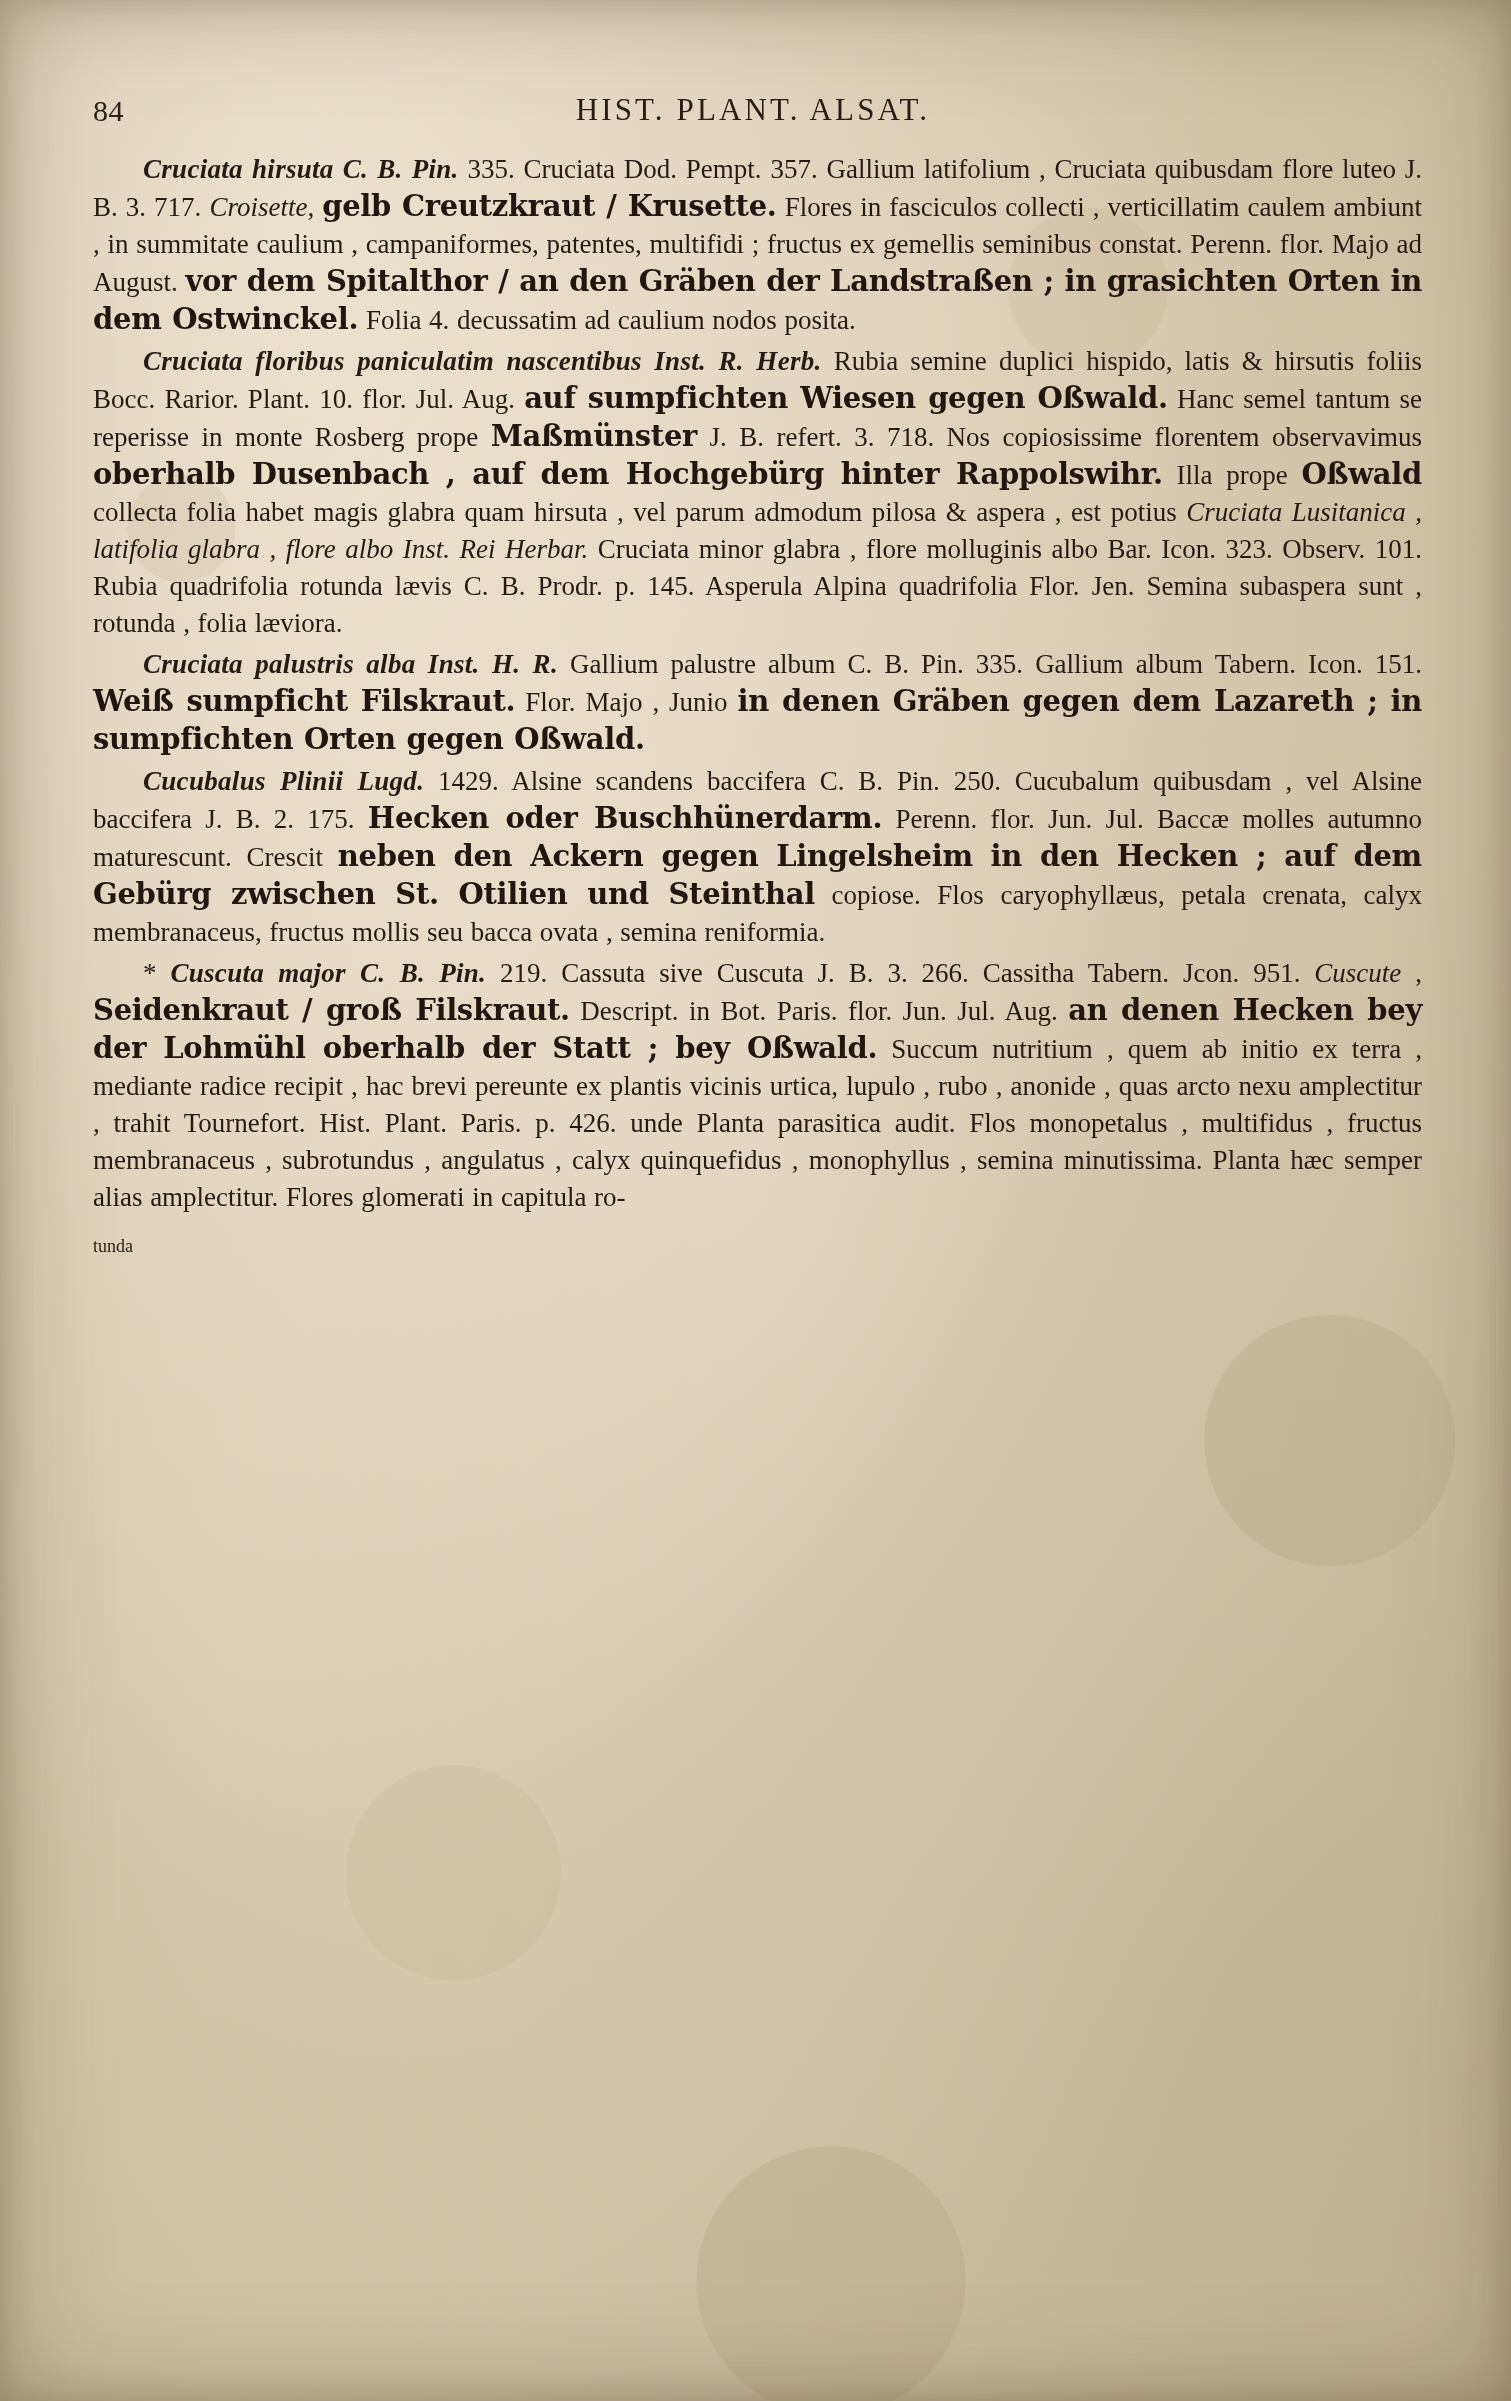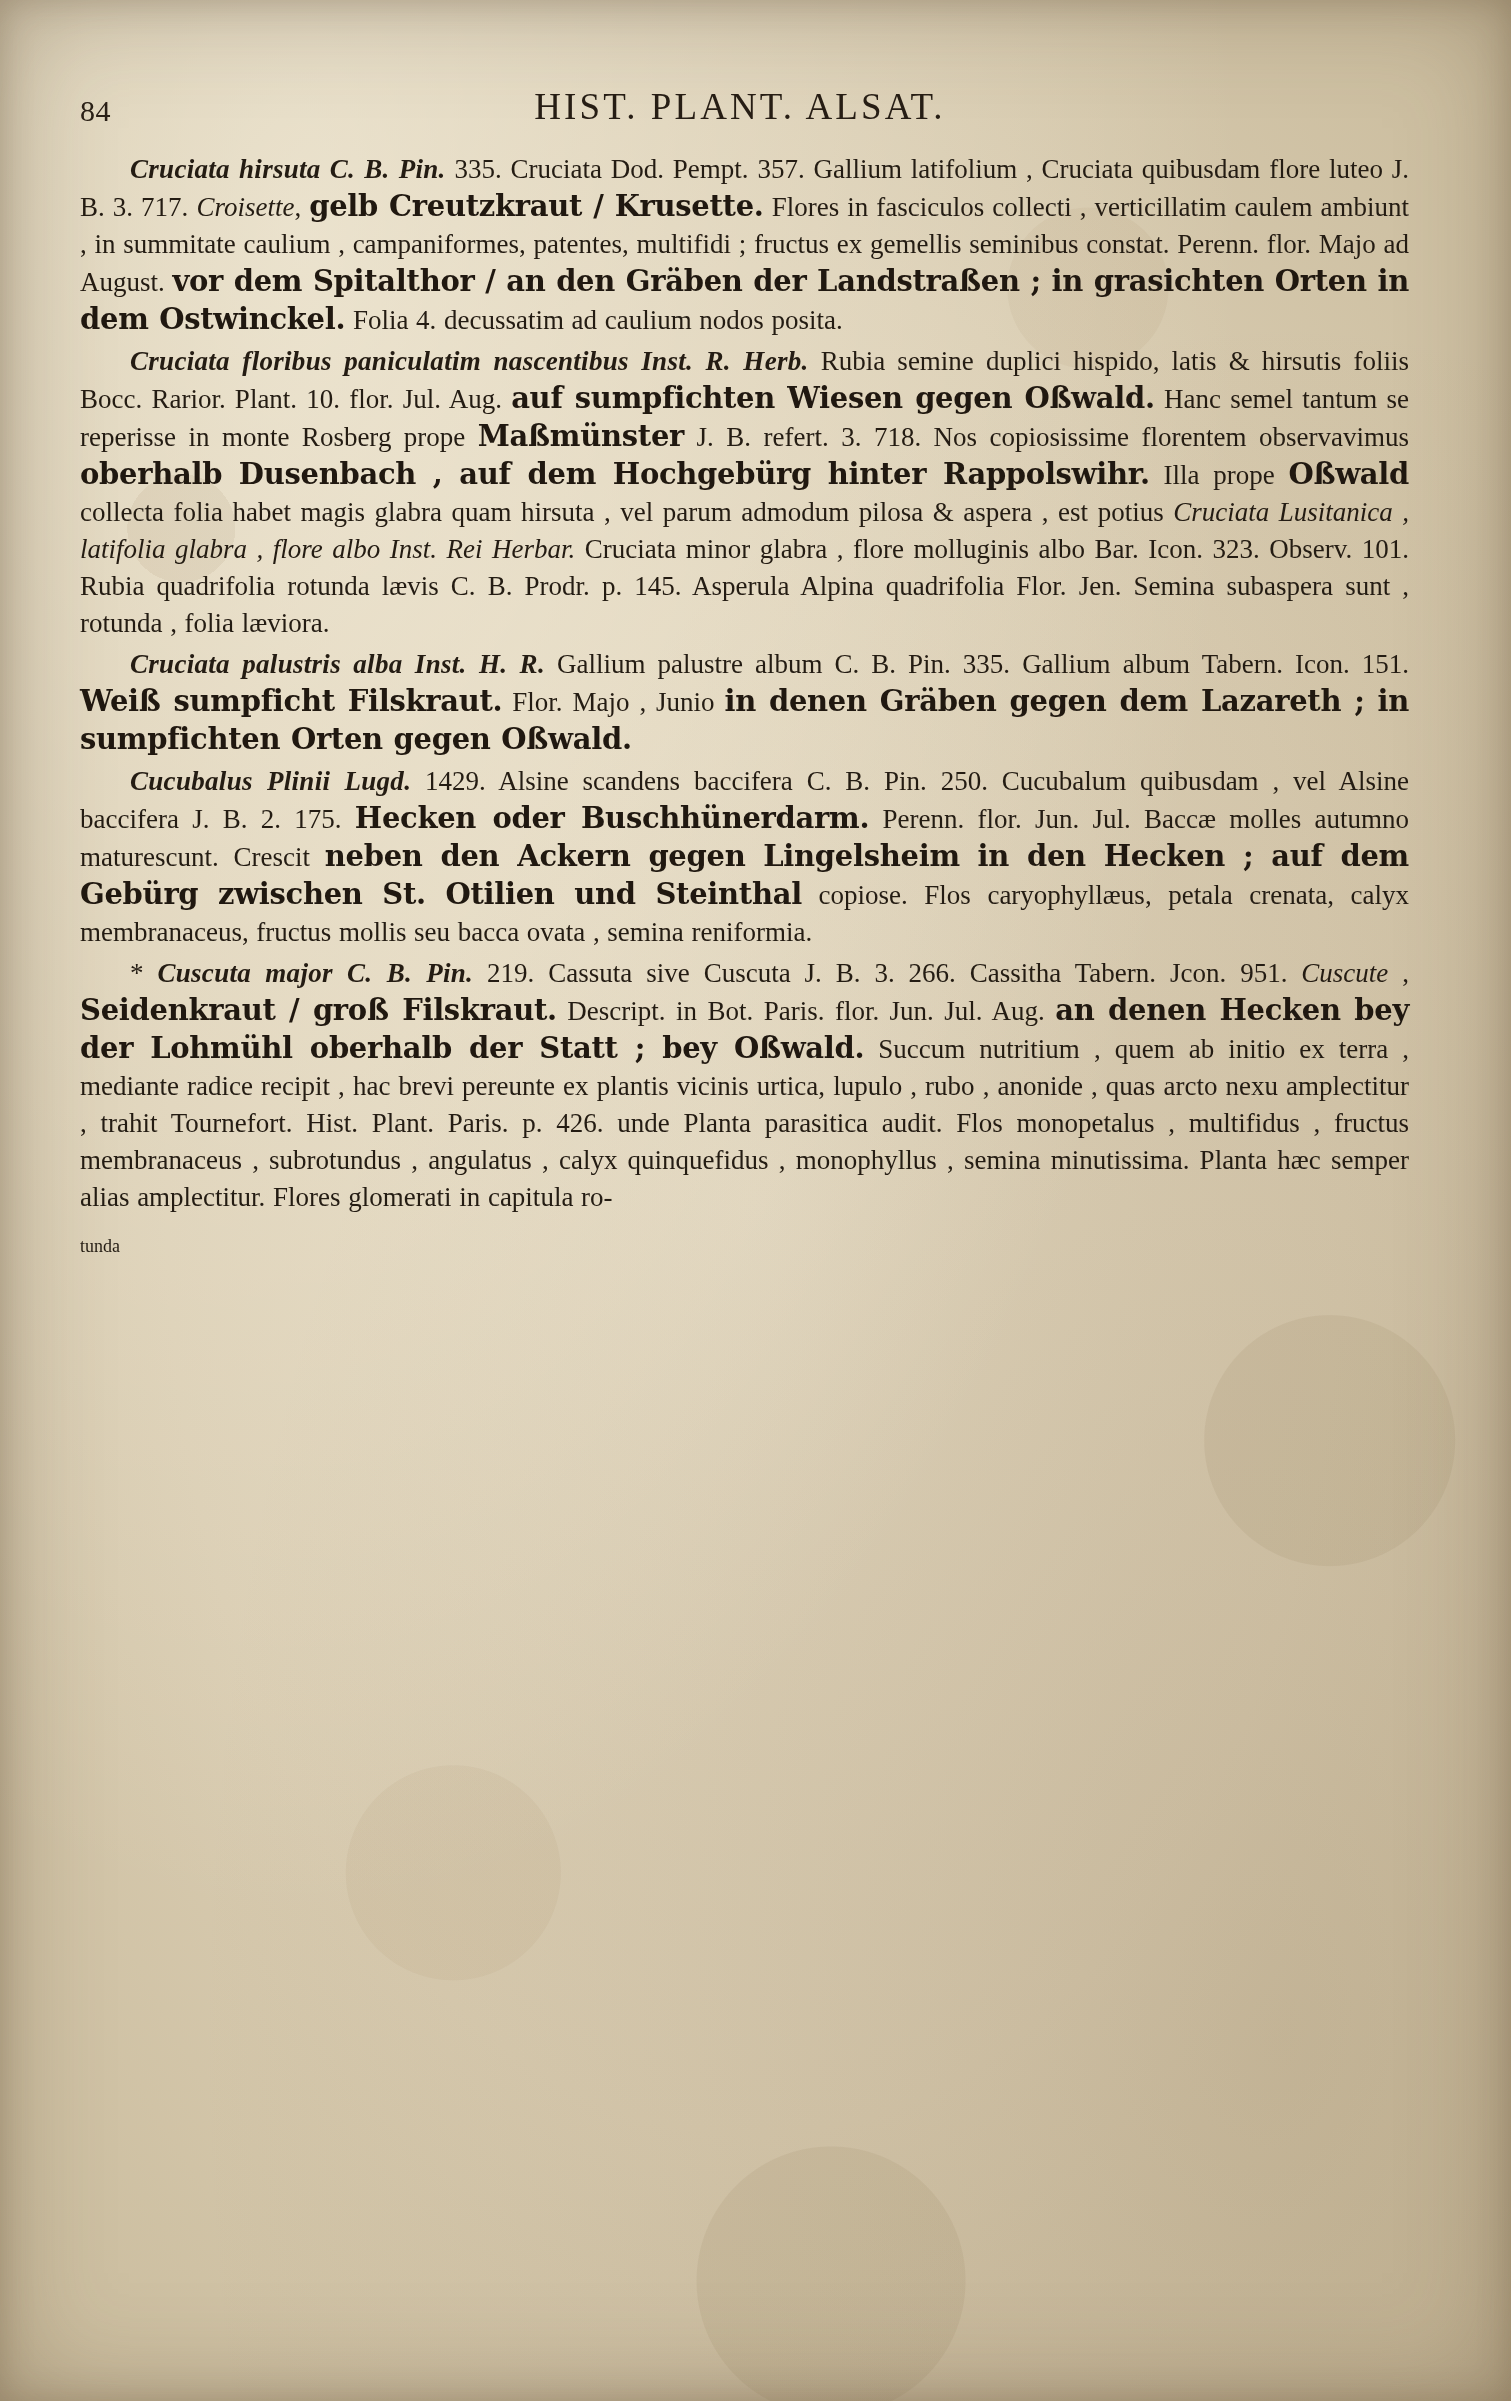--- a/index.html
+++ b/index.html
@@ -45,21 +45,21 @@
     position: absolute;
     inset: 0;
     pointer-events: none;
     box-shadow:
       inset 0 0 107px rgba(90,70,45,0.35),
       inset 0 0 32px rgba(90,70,45,0.25);
   }
 
   #content {
     position: absolute;
-    left: 80px;
+    left: 93px;
     top: 78px;
     width: 1329px;
   }
 
   
   .head-row {
     display: flex;
     align-items: flex-end;
     height: 50px;
     margin-bottom: 23px;
@@ -67,21 +67,21 @@
   .folio {
     font-size: 30px;
     letter-spacing: 0.4px;
     color: #2a2017;
     width: 98px;
     font-family: "Liberation Serif", serif;
   }
   .running-title {
     flex: 1;
     text-align: center;
-    font-size: 37px;
+    font-size: 31px;
     letter-spacing: 3.1px;
     color: #271e15;
     padding-right: 107px;
     white-space: nowrap;
   }
 
   
   .para {
     font-size: 27px;
     line-height: 37px;

